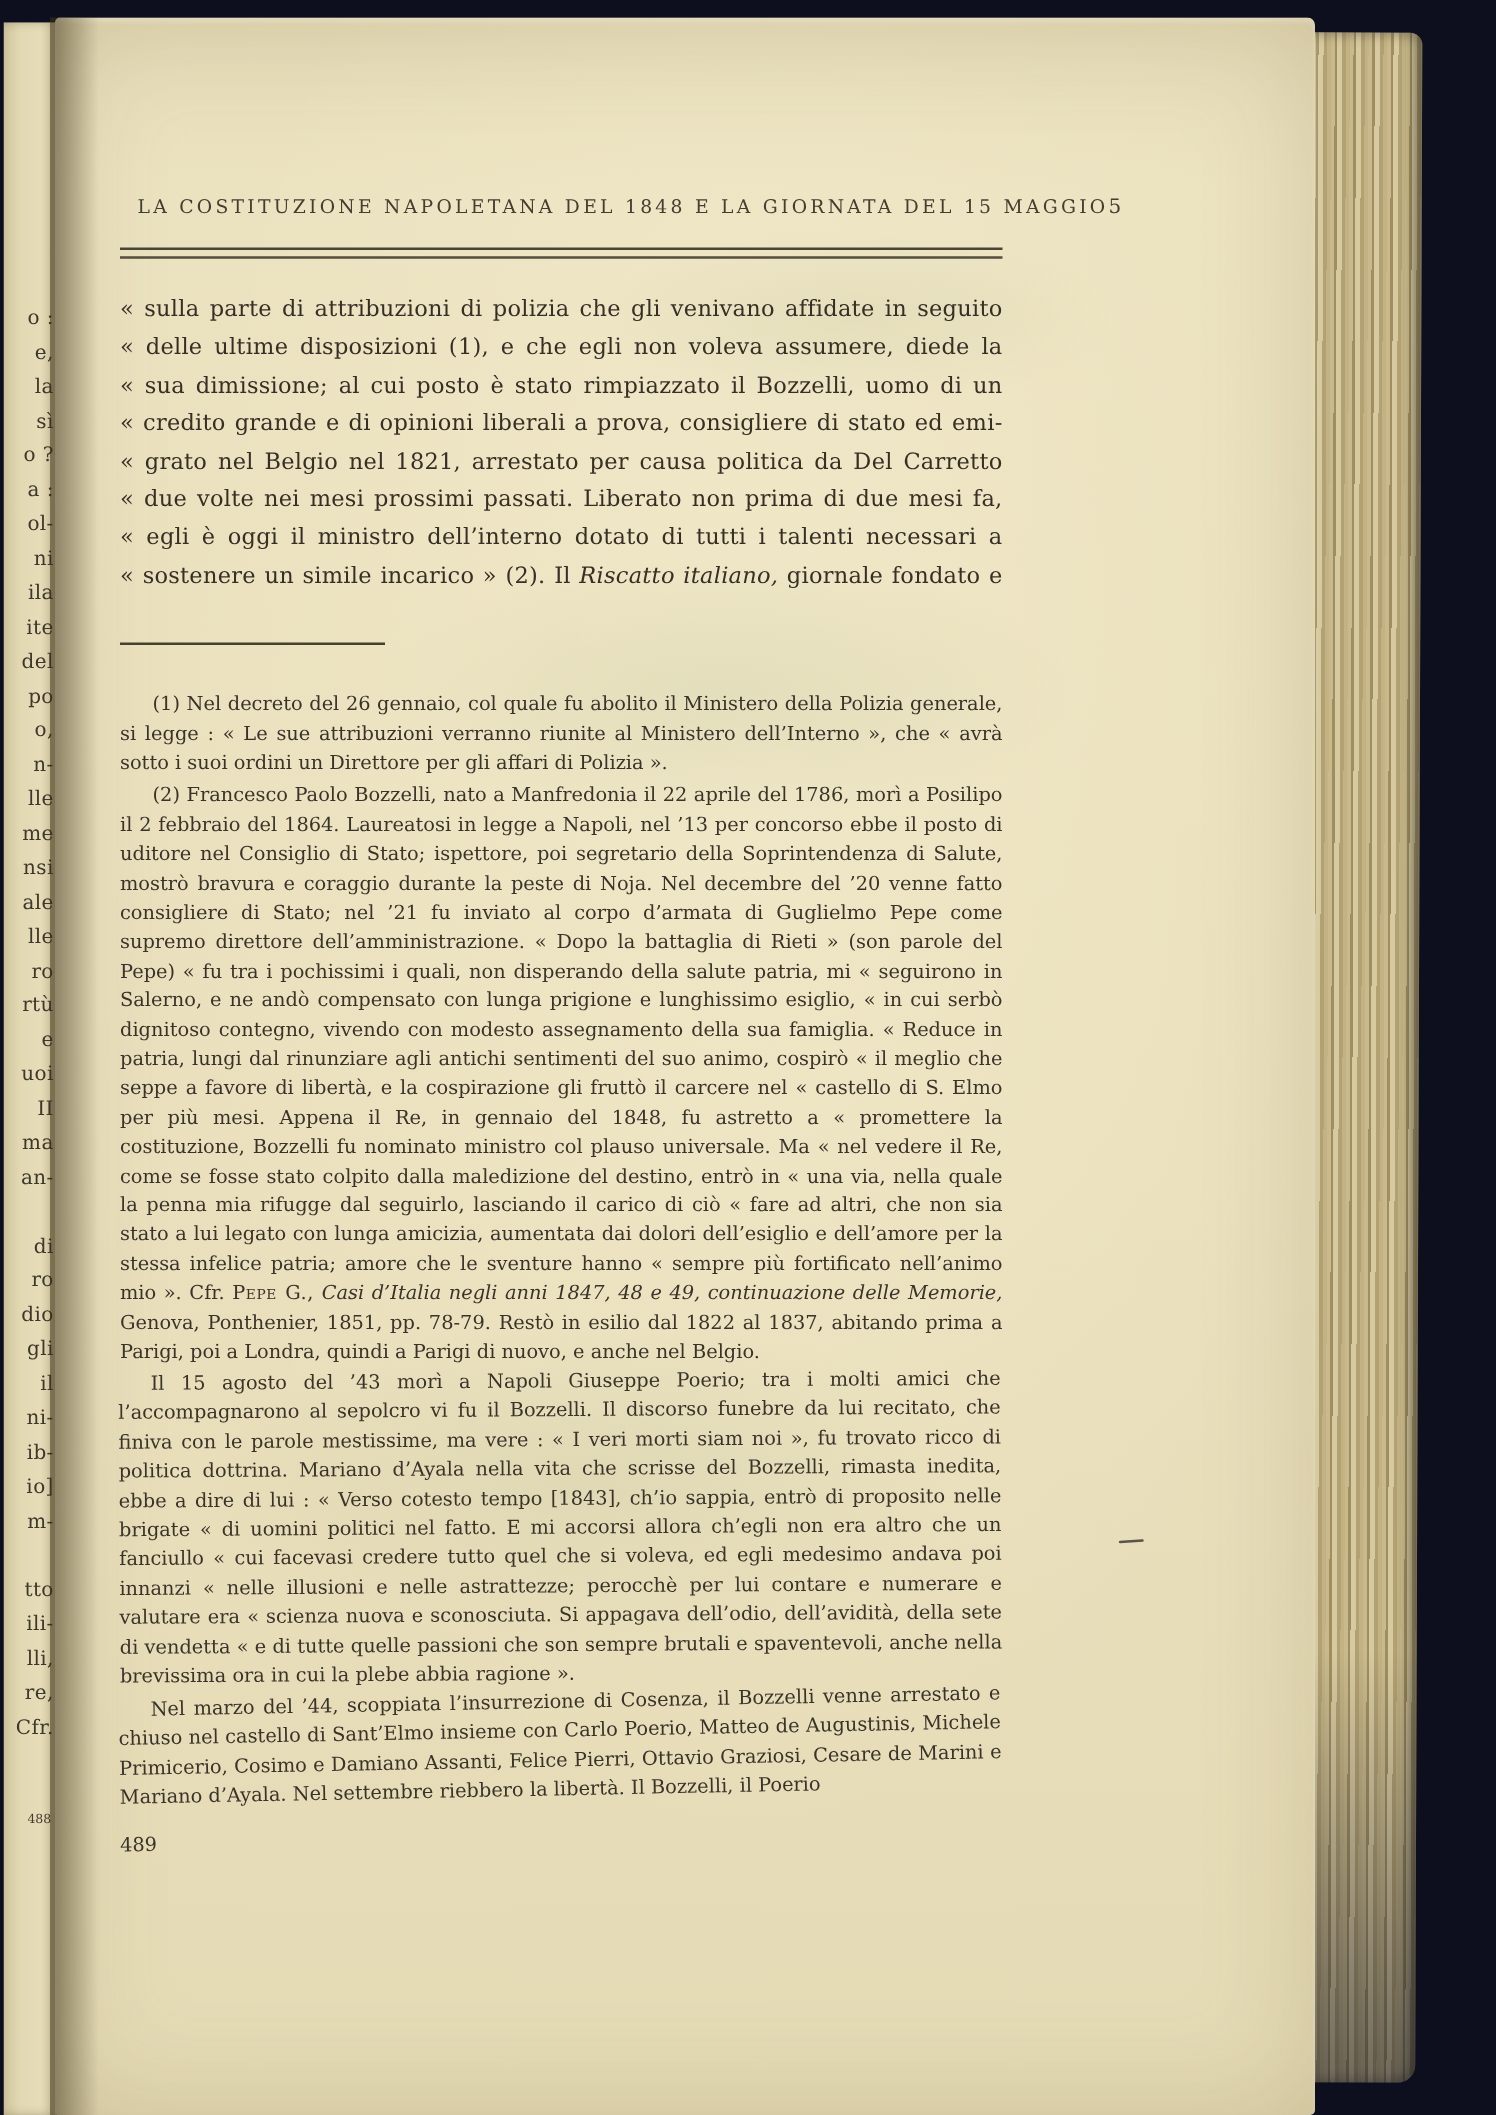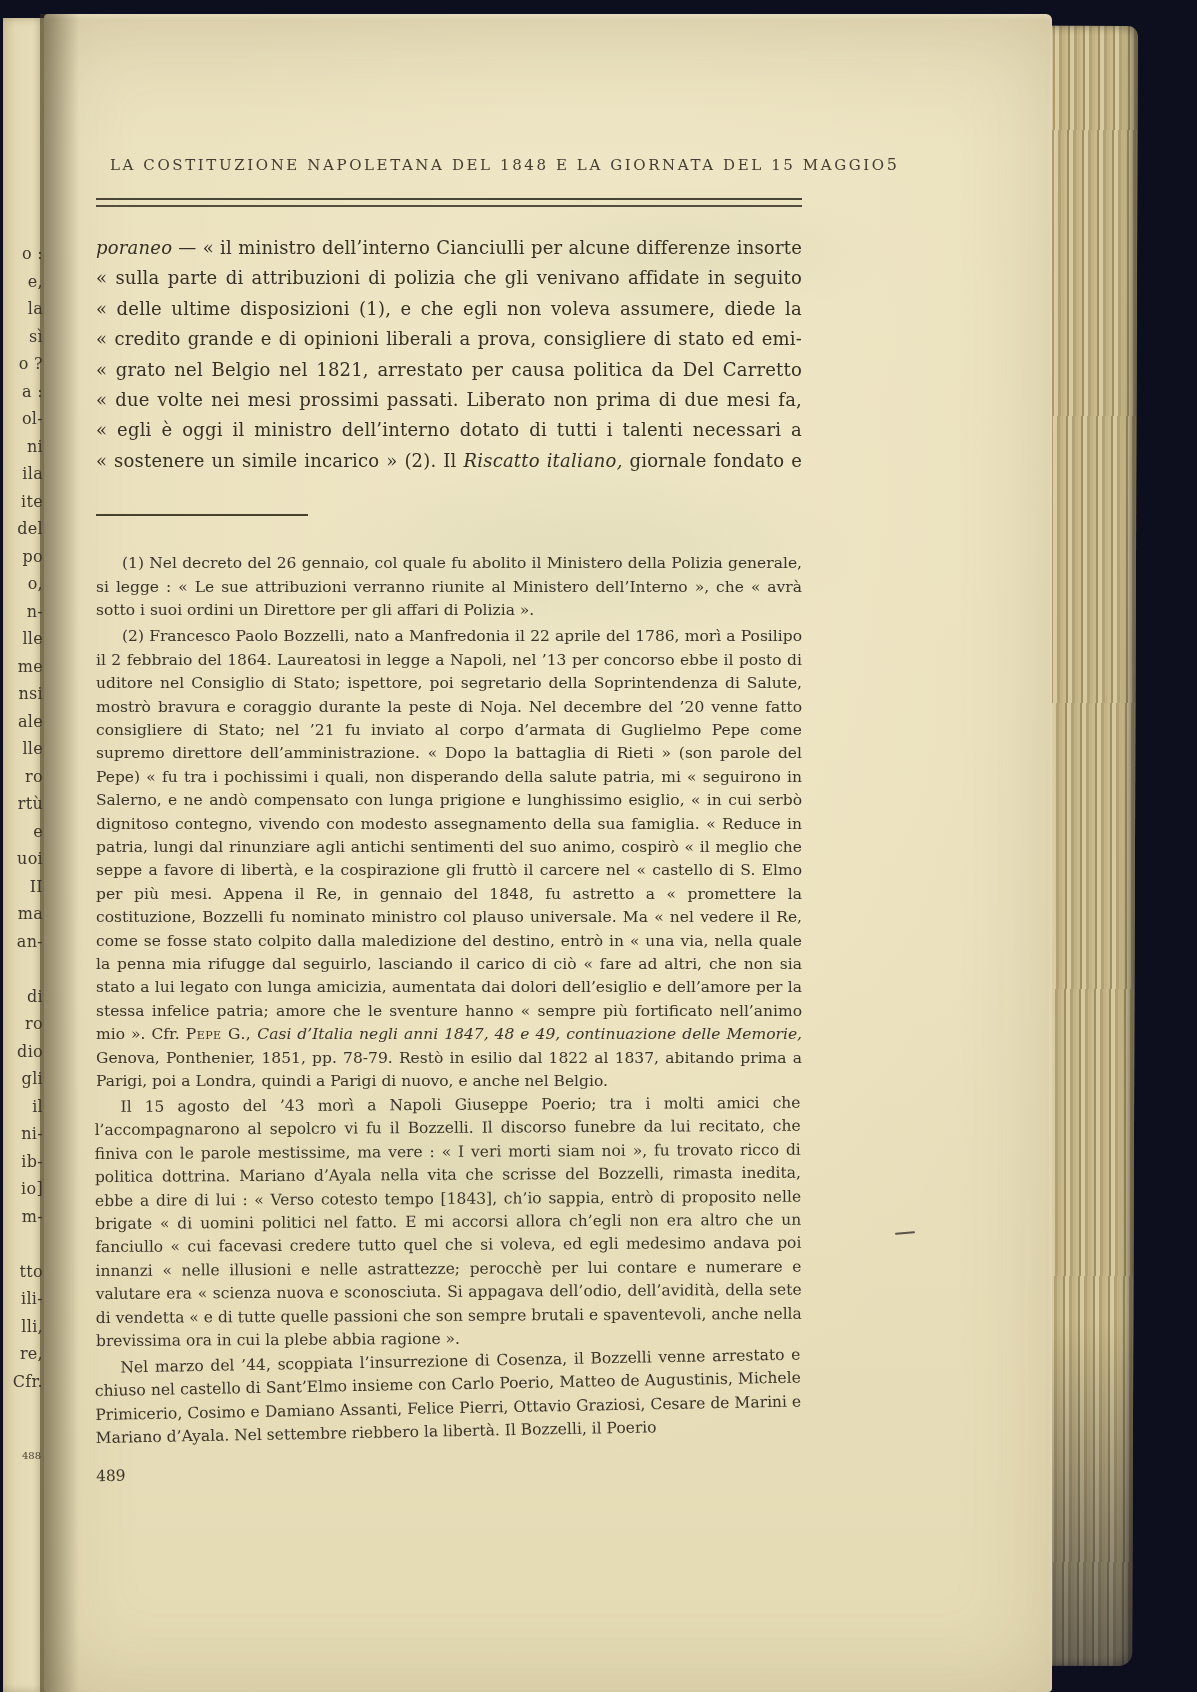--- a/index.html
+++ b/index.html
@@ -172,26 +172,24 @@
   <div class="content">
 
     <div class="running-head">
       <span class="running-title">LA COSTITUZIONE NAPOLETANA DEL 1848 E LA GIORNATA DEL 15 MAGGIO</span>
       <span class="running-page-number">5</span>
     </div>
 
     <div class="double-rule"></div>
 
     <div class="main-paragraph">
-      <div class="body-line">
-        <span class="it">poraneo</span><span> — « il ministro dell’interno Cianciulli per alcune differenze insorte</span>
-      </div>
       <div>
           <div class="body-line">« sulla parte di attribuzioni di polizia che gli venivano affidate in seguito</div>
           <div class="body-line">« delle ultime disposizioni (1), e che egli non voleva assumere, diede la</div>
+          <div class="body-line">« sua dimissione; al cui posto è stato rimpiazzato il Bozzelli, uomo di un</div>
           <div class="body-line">« credito grande e di opinioni liberali a prova, consigliere di stato ed emi-</div>
           <div class="body-line">« grato nel Belgio nel 1821, arrestato per causa politica da Del Carretto</div>
           <div class="body-line">« due volte nei mesi prossimi passati. Liberato non prima di due mesi fa,</div>
           <div class="body-line">« egli è oggi il ministro dell’interno dotato di tutti i talenti necessari a</div>
         </div>
       <div class="body-line">
         <span>« sostenere un simile incarico » (2). Il </span><span class="it">Riscatto italiano,</span><span> giornale fondato e</span>
       </div>
     </div>
 

